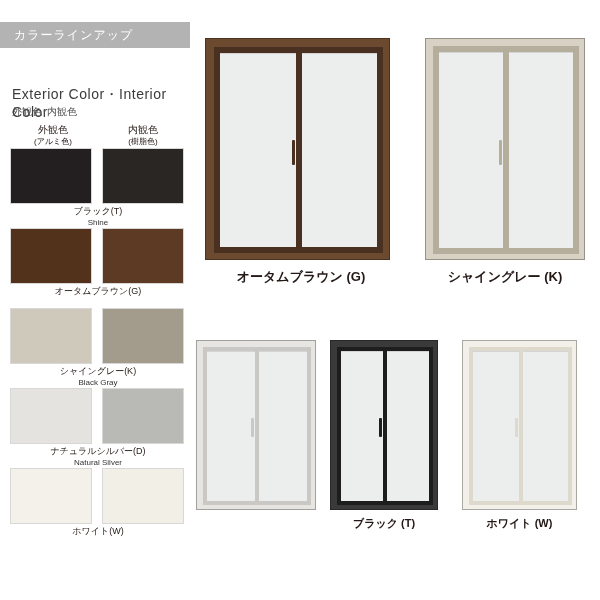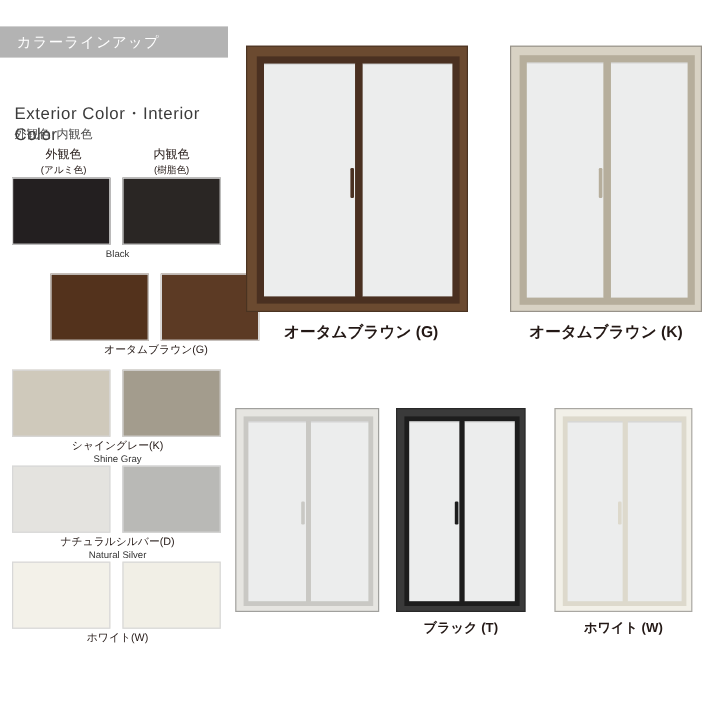--- a/index.html
+++ b/index.html
@@ -152,36 +152,37 @@
   <div class="col-head" id="head-int">
     <div class="ch-main">内観色</div>
     <div class="ch-sub">(樹脂色)</div>
   </div>
 
   <div id="swatch-rows">
       <div class="swatch-row" style="top: 148px; height: 80px;">
         <div class="swatch left" style="background: rgb(35, 31, 32);"></div>
         <div class="swatch right" style="background: rgb(42, 38, 36);"></div>
         <div class="row-label" style="top: 58px;">
-          <div class="rl-en">Black</div>
-        </div>
-      </div>
-      <div class="swatch-row" style="top: 228px; height: 92px; margin-left: 32px;">
+          <div>ブラック(T)</div>
+          <div class="rl-en">Shine</div>
+        </div>
+      </div>
+      <div class="swatch-row" style="top: 228px; height: 92px;">
         <div class="swatch left" style="background: rgb(83, 50, 28);"></div>
         <div class="swatch right" style="background: rgb(92, 58, 36);"></div>
         <div class="row-label" style="top: 58px;">
           <div>オータムブラウン(G)</div>
         </div>
       </div>
       <div class="swatch-row" style="top: 308px; height: 80px;">
         <div class="swatch left" style="background: rgb(207, 201, 187);"></div>
         <div class="swatch right" style="background: rgb(163, 156, 141);"></div>
         <div class="row-label" style="top: 58px;">
           <div>シャイングレー(K)</div>
-          <div class="rl-en">Shine Gray</div>
+          <div class="rl-en">Black Gray</div>
         </div>
       </div>
       <div class="swatch-row" style="top: 388px; height: 68px;">
         <div class="swatch left" style="background: rgb(228, 227, 223);"></div>
         <div class="swatch right" style="background: rgb(185, 185, 182);"></div>
         <div class="row-label" style="top: 58px;">
           <div>ナチュラルシルバー(D)</div>
           <div class="rl-en">Natural Silver</div>
         </div>
       </div>
@@ -209,21 +210,21 @@
     </div>
     <div class="product" style="left: 425px; top: 38px; width: 160px; height: 252px;">
       <div class="win-outer" style="left: 0px; top: 0px; width: 160px; height: 222px; background: rgb(216, 210, 196); border: 1px solid rgba(0, 0, 0, 0.3);">
         <div class="win-inner" style="left: 7px; top: 7px; width: 146px; height: 208px; background: rgb(182, 174, 156);">
           <div class="pane" style="left: 6px; top: 6px; width: 64px; height: 196px; background: rgb(236, 237, 237); border-top: 1px solid rgba(0, 0, 0, 0.1);"></div>
           <div class="pane" style="left: 76px; top: 6px; width: 64px; height: 196px; background: rgb(236, 237, 237); border-top: 1px solid rgba(0, 0, 0, 0.1);"></div>
           <div class="mullion" style="left: 70px; top: 6px; width: 6px; height: 196px; background: rgb(182, 174, 156);"></div>
           <div class="handle" style="left: 66px; top: 94px; height: 25px; background: rgb(182, 174, 156);"></div>
         </div>
       </div>
-      <div class="prod-caption" style="top: 230px;">オータムブラウン (K)</div>
+      <div class="prod-caption" style="top: 230px;">シャイングレー (K)</div>
     </div>
     <div class="product" style="left: 196px; top: 340px; width: 120px; height: 198px;">
       <div class="win-outer" style="left: 0px; top: 0px; width: 120px; height: 170px; background: rgb(230, 229, 225); border: 1px solid rgba(0, 0, 0, 0.3);">
         <div class="win-inner" style="left: 6px; top: 6px; width: 108px; height: 158px; background: rgb(201, 200, 196);">
           <div class="pane" style="left: 4px; top: 4px; width: 48px; height: 150px; background: rgb(236, 237, 237); border-top: 1px solid rgba(0, 0, 0, 0.1);"></div>
           <div class="pane" style="left: 56px; top: 4px; width: 48px; height: 150px; background: rgb(236, 237, 237); border-top: 1px solid rgba(0, 0, 0, 0.1);"></div>
           <div class="mullion" style="left: 52px; top: 4px; width: 4px; height: 150px; background: rgb(201, 200, 196);"></div>
           <div class="handle" style="left: 48px; top: 71px; height: 19px; background: rgb(201, 200, 196);"></div>
         </div>
       </div>

